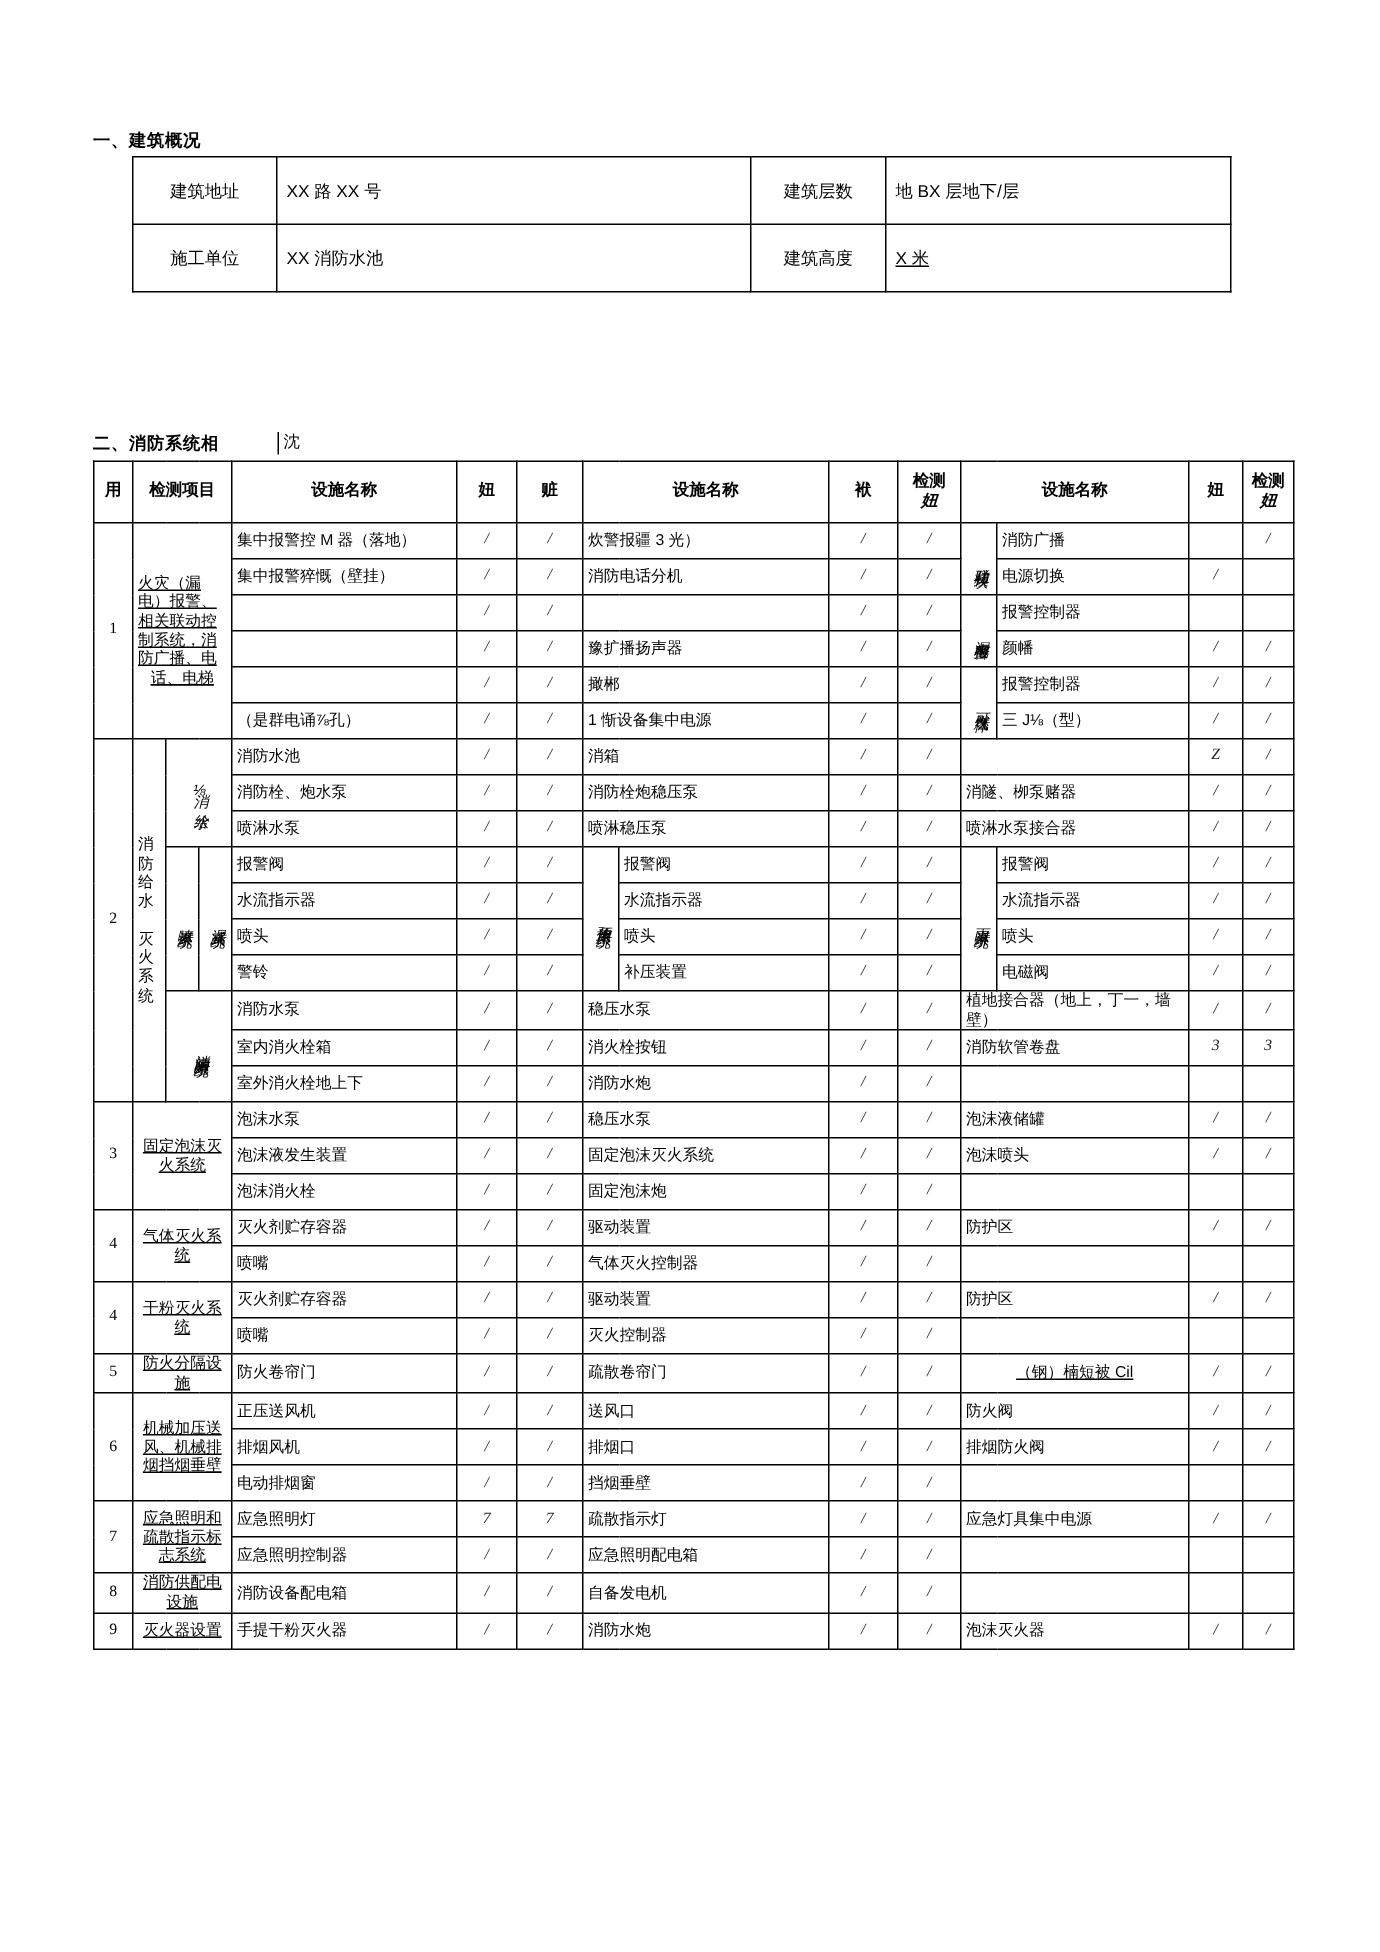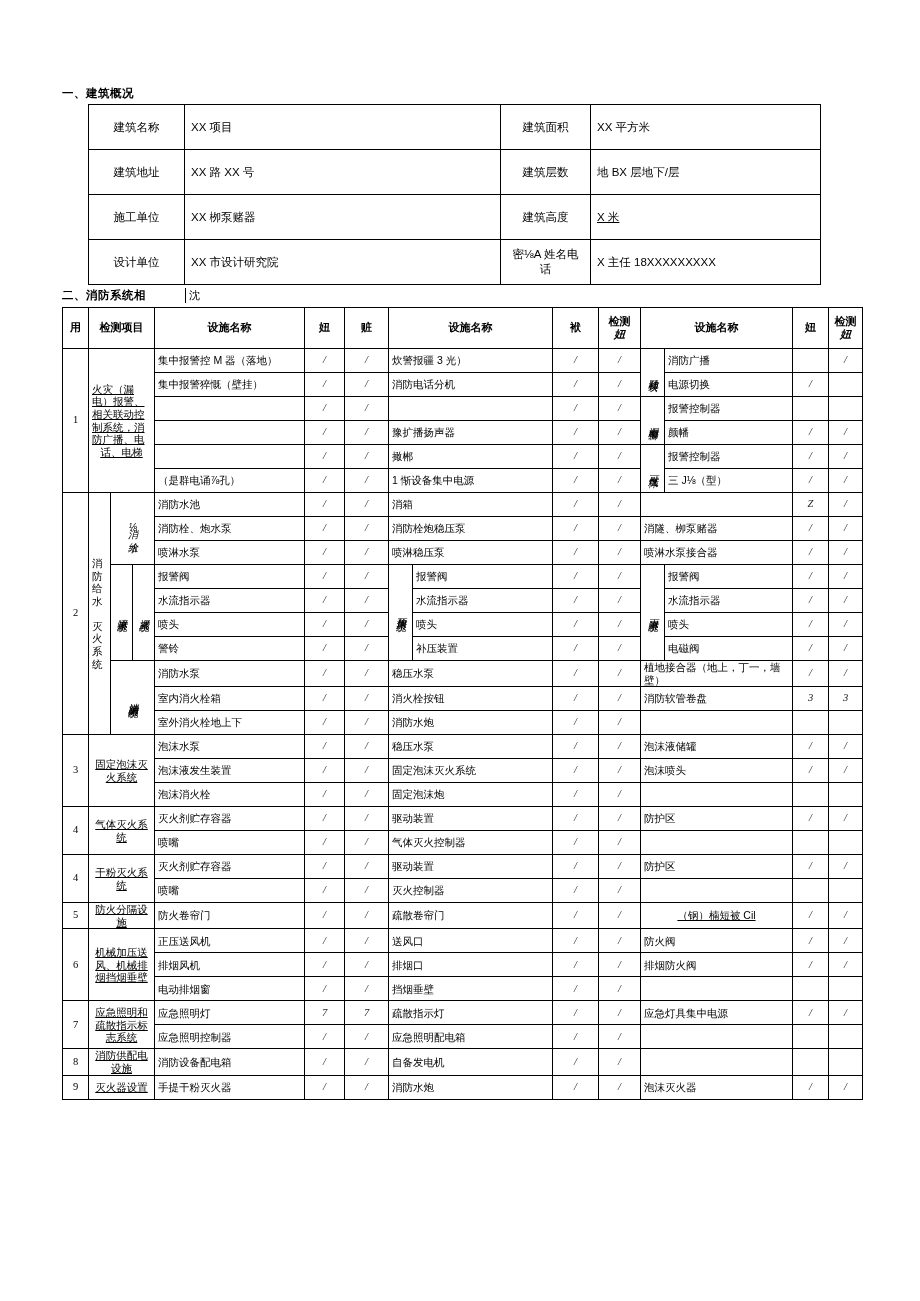--- a/index.html
+++ b/index.html
@@ -100,42 +100,30 @@
 
   <table id="tblA">
     <colgroup>
         <col class="cA1">
         <col class="cA2">
         <col class="cA3">
         <col class="cA4">
       </colgroup>
     <tbody>
       <tr>
-        <td class="lbl">建筑名称</td>
-        <td class="val">XX 项目</td>
-        <td class="lbl">建筑面积</td>
-        <td class="val">XX 平方米</td>
-      </tr>
-      <tr>
         <td class="lbl">建筑地址</td>
         <td class="val">XX 路 XX 号</td>
         <td class="lbl">建筑层数</td>
         <td class="val it">地 BX 层地下/层</td>
       </tr>
       <tr>
         <td class="lbl">施工单位</td>
-        <td class="val">XX 栁泵赌器</td>
+        <td class="val">XX 消防水池</td>
         <td class="lbl">建筑高度</td>
         <td class="val ctr">X 米</td>
-      </tr>
-      <tr>
-        <td class="lbl">设计单位</td>
-        <td class="val">XX 市设计研究院</td>
-        <td class="lbl">密⅛A 姓名电话</td>
-        <td class="val">X 主任 18XXXXXXXXX</td>
       </tr>
     </tbody>
   </table>
 
   <div class="sec-heading" id="h2">二、消防系统相</div>
   <div class="h2-tail">沈</div>
 
   <table id="tblB">
     <colgroup>
       <col class="c1">

